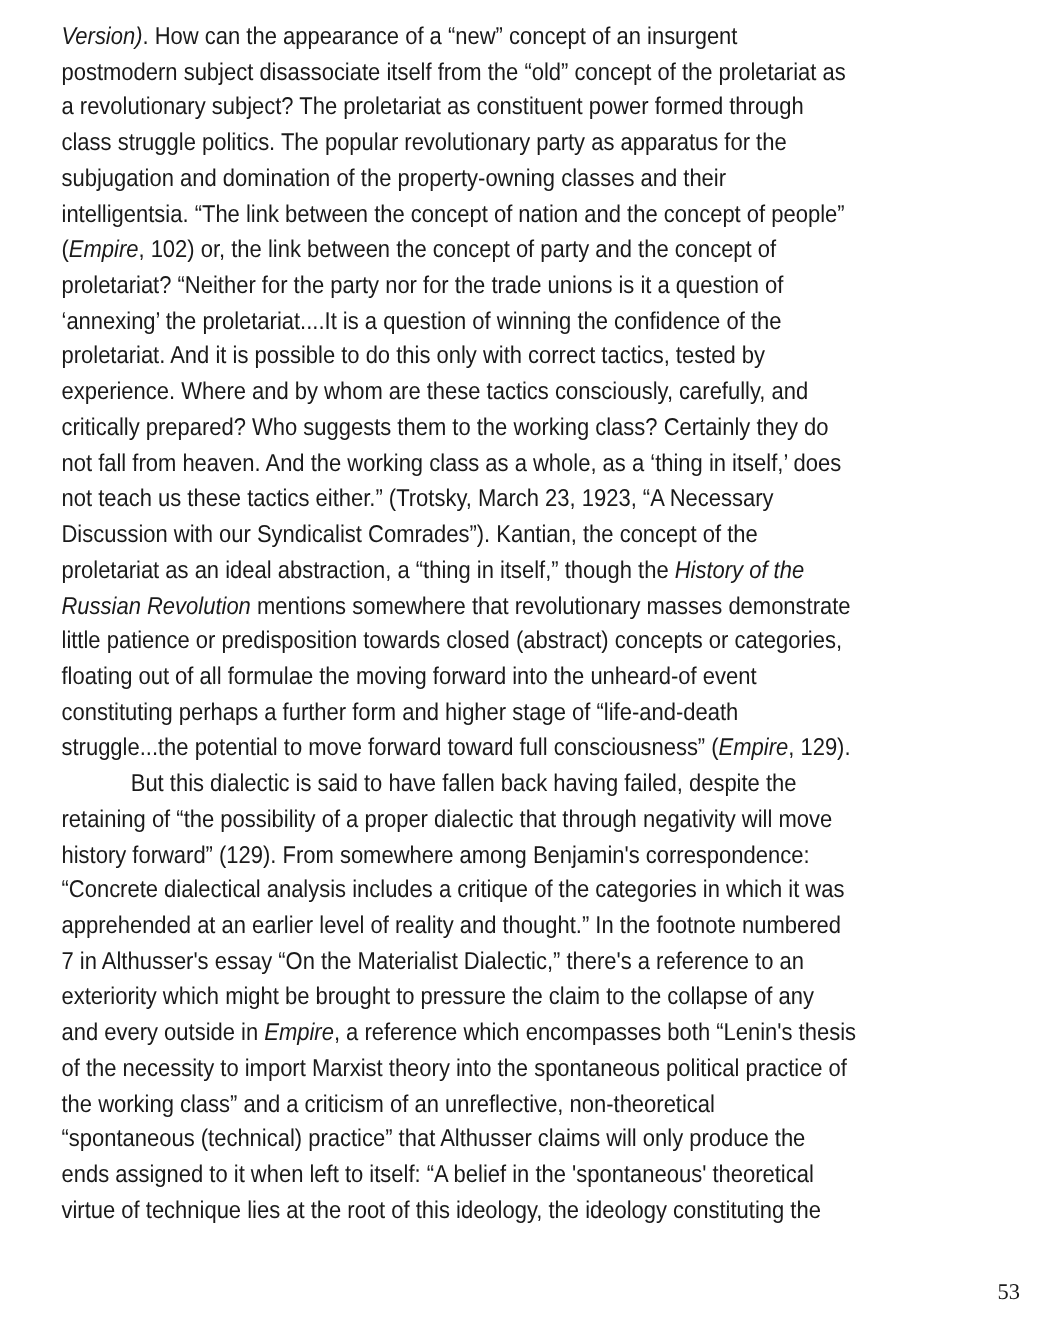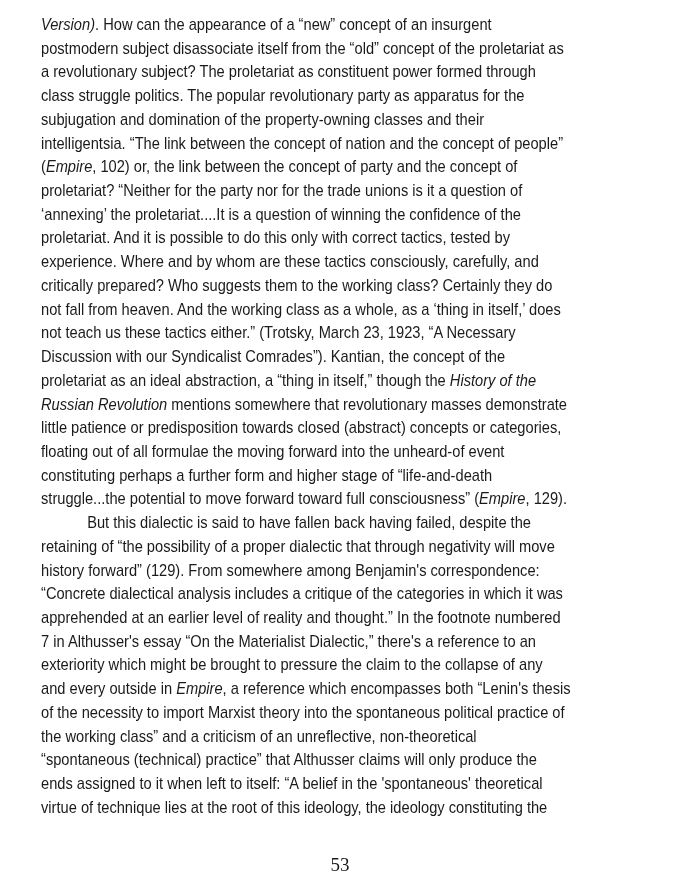--- a/index.html
+++ b/index.html
@@ -13,23 +13,23 @@
       height: 23.72px;
       color: #1a1a1a;
       white-space: nowrap;
       transform: scaleX(0.905);
       transform-origin: left center;
     }
     .line.indent { padding-left: 51px; }
     .line em { font-style: italic; }
     .page-number {
       position: absolute; left: 0; width: 680px; top: 854px;
-      text-align: center;
+      text-align: right;
       font-family: "Liberation Serif", serif;
-      font-size: 19px; color: #1a1a1a;
+      font-size: 15px; color: #1a1a1a;
     }
   </style>
 </head>
 <body>
 
 <div class="page">
   <div class="text-block" id="text-block">
       <div class="line"><em>Version)</em><span>. How can the appearance of a “new” concept of an insurgent</span></div>
       <div class="line"><span>postmodern subject disassociate itself from the “old” concept of the proletariat as</span></div>
       <div class="line"><span>a revolutionary subject? The proletariat as constituent power formed through</span></div>

